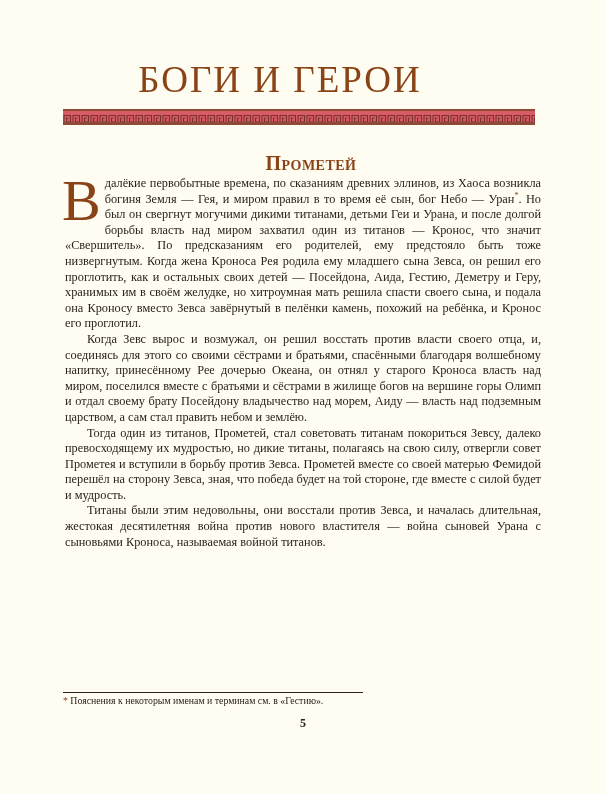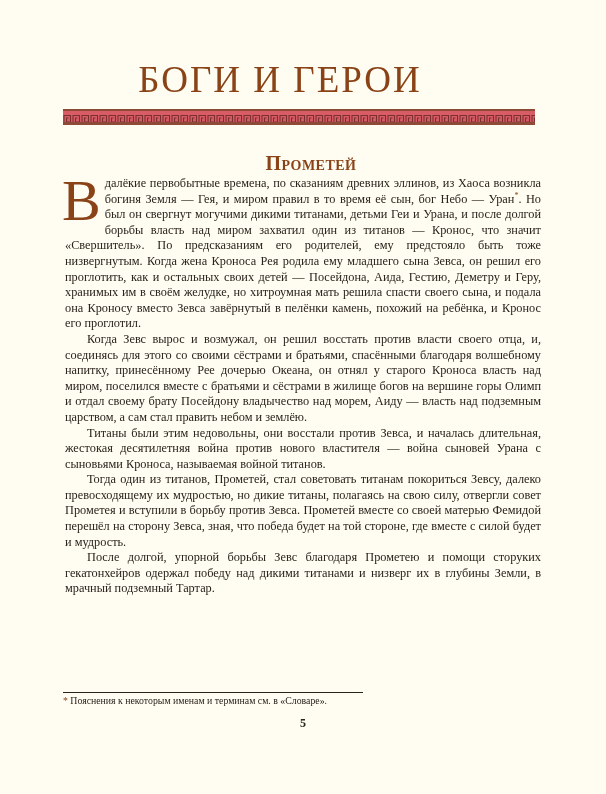--- a/index.html
+++ b/index.html
@@ -80,22 +80,21 @@
       </svg>
     </div>
     <div class="bar-bot"></div>
   </div>
 
   <h2 class="chapter-title">Прометей</h2>
 
   <div class="text">
     <p class="first"><span class="dropcap">В</span><span>далёкие первобытные времена, по сказаниям древних эллинов, из Хаоса возникла богиня Земля — Гея, и миром правил в то время её сын, бог Небо — Уран</span><span class="sup">*</span><span>. Но был он свергнут могучими дикими титанами, детьми Геи и Урана, и после долгой борьбы власть над миром захватил один из титанов — Кронос, что значит «Свершитель». По предсказаниям его родителей, ему предстояло быть тоже низвергнутым. Когда жена Кроноса Рея родила ему младшего сына Зевса, он решил его проглотить, как и остальных своих детей — Посейдона, Аида, Гестию, Деметру и Геру, хранимых им в своём желудке, но хитроумная мать решила спасти своего сына, и подала она Кроносу вместо Зевса завёрнутый в пелёнки камень, похожий на ребёнка, и Кронос его проглотил.</span></p>
     <p>Когда Зевс вырос и возмужал, он решил восстать против власти своего отца, и, соединясь для этого со своими сёстрами и братьями, спасёнными благодаря волшебному напитку, принесённому Рее дочерью Океана, он отнял у старого Кроноса власть над миром, поселился вместе с братьями и сёстрами в жилище богов на вершине горы Олимп и отдал своему брату Посейдону владычество над морем, Аиду — власть над подземным царством, а сам стал править небом и землёю.</p>
+    <p>Тогда один из титанов, Прометей, стал советовать титанам покориться Зевсу, далеко превосходящему их мудростью, но дикие титаны, полагаясь на свою силу, отвергли совет Прометея и вступили в борьбу против Зевса. Прометей вместе со своей матерью Фемидой перешёл на сторону Зевса, зная, что победа будет на той стороне, где вместе с силой будет и мудрость.</p>
     <p>Титаны были этим недовольны, они восстали против Зевса, и началась длительная, жестокая десятилетняя война против нового властителя — война сыновей Урана с сыновьями Кроноса, называемая войной титанов.</p>
-    <p>Тогда один из титанов, Прометей, стал советовать титанам покориться Зевсу, далеко превосходящему их мудростью, но дикие титаны, полагаясь на свою силу, отвергли совет Прометея и вступили в борьбу против Зевса. Прометей вместе со своей матерью Фемидой перешёл на сторону Зевса, зная, что победа будет на той стороне, где вместе с силой будет и мудрость.</p>
-    <p>После долгой, упорной борьбы Зевс благодаря Прометею и помощи сторуких гекатонхейров одержал победу над дикими титанами и низверг их в глубины Земли, в мрачный подземный Тартар.</p>
   </div>
 
   <div class="footnote-rule"></div>
-  <div class="footnote"><span class="mark">*</span><span> Пояснения к некоторым именам и терминам см. в «Словаре».</span></div>
+  <div class="footnote"><span class="mark">*</span><span> Пояснения к некоторым именам и терминам см. в «Гестию».</span></div>
 
   <div class="page-number">5</div>
 </div>
 
 </body></html>

